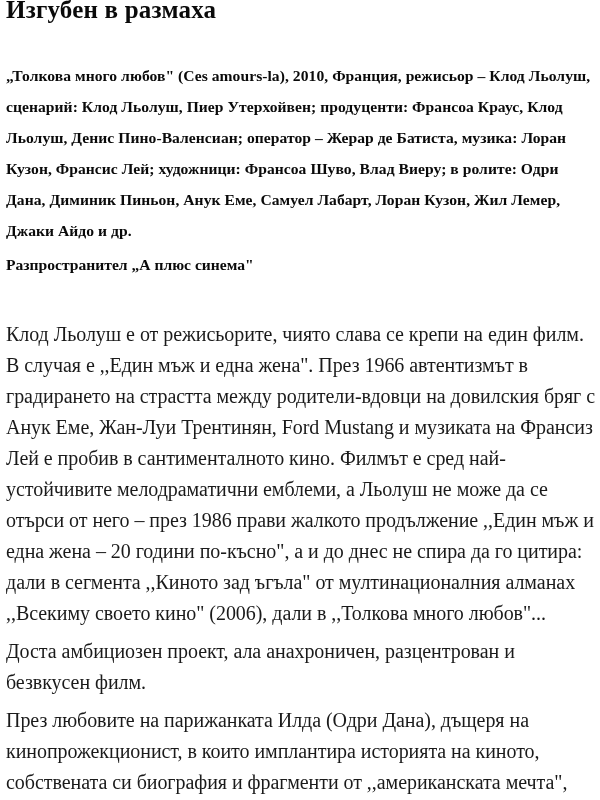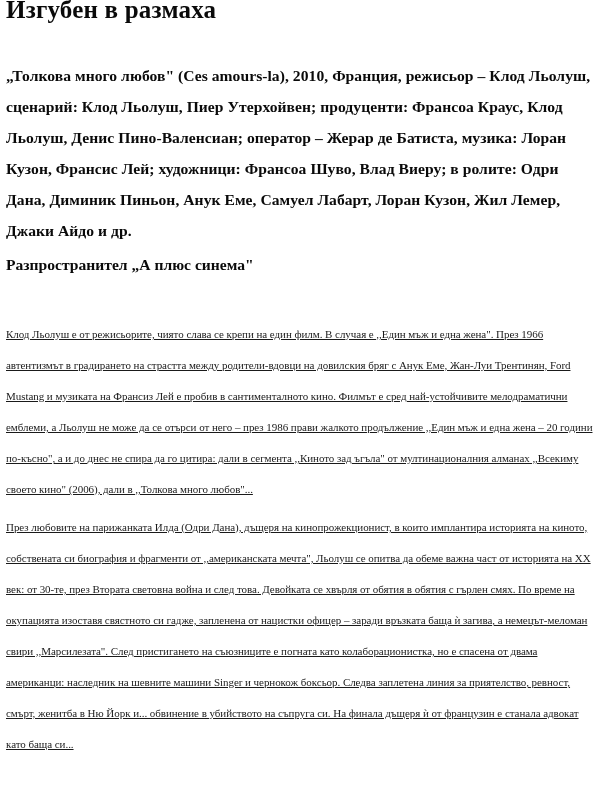--- a/index.html
+++ b/index.html
@@ -42,34 +42,34 @@
       font-weight: bold;
       font-size: 15.6px;
       line-height: 31px;
       color: #0a0a0a;
     }
     .body-text {
       margin-top: 39px;
     }
     .para {
       margin: 0 0 7px 0;
-      font-size: 11px;
+      font-size: 20px;
       line-height: 31px;
       color: #1a1a1a;
       letter-spacing: -0.05px;
-      text-decoration: underline;
     }
   </style>
 </head>
 <body>
 
 <div class="page">
   <h1 class="title">Изгубен в размаха</h1>
 
   <p class="credits">„Толкова много любов" (Ces amours-la), 2010, Франция, режисьор – Клод Льолуш, сценарий: Клод Льолуш, Пиер Утерхойвен; продуценти: Франсоа Краус, Клод Льолуш, Денис Пино-Валенсиан; оператор – Жерар де Батиста, музика: Лоран Кузон, Франсис Лей; художници: Франсоа Шуво, Влад Виеру; в ролите: Одри Дана, Диминик Пиньон, Анук Еме, Самуел Лабарт, Лоран Кузон, Жил Лемер, Джаки Айдо и др.</p>
 
   <p class="distributor">Разпространител „А плюс синема"</p>
 
   <div class="body-text">
     <p class="para">Клод Льолуш е от режисьорите, чиято слава се крепи на един филм. В случая е ,,Един мъж и една жена". През 1966 автентизмът в градирането на страстта между родители-вдовци на довилския бряг с Анук Еме, Жан-Луи Трентинян, Ford Mustang и музиката на Франсиз Лей е пробив в сантименталното кино. Филмът е сред най-устойчивите мелодраматични емблеми, а Льолуш не може да се отърси от него – през 1986 прави жалкото продължение ,,Един мъж и една жена – 20 години по-късно", а и до днес не спира да го цитира: дали в сегмента ,,Киното зад ъгъла" от мултинационалния алманах ,,Всекиму своето кино" (2006), дали в ,,Толкова много любов"...</p>
+    <p class="para">Доста амбициозен проект, ала анахроничен, разцентрован и безвкусен филм.</p>
     <p class="para">През любовите на парижанката Илда (Одри Дана), дъщеря на кинопрожекционист, в които имплантира историята на киното, собствената си биография и фрагменти от ,,американската мечта", Льолуш се опитва да обеме важна част от историята на XX век: от 30-те, през Втората световна война и след това. Девойката се хвърля от обятия в обятия с гърлен смях. По време на окупацията изоставя свястното си гадже, запленена от нацистки офицер – заради връзката баща ѝ загива, а немецът-меломан свири ,,Марсилезата". След пристигането на съюзниците е погната като колаборационистка, но е спасена от двама американци: наследник на шевните машини Singer и чернокож боксьор. Следва заплетена линия за приятелство, ревност, смърт, женитба в Ню Йорк и... обвинение в убийството на съпруга си. На финала дъщеря ѝ от французин е станала адвокат като баща си...</p>
   </div>
 </div>
 
 </body></html>

